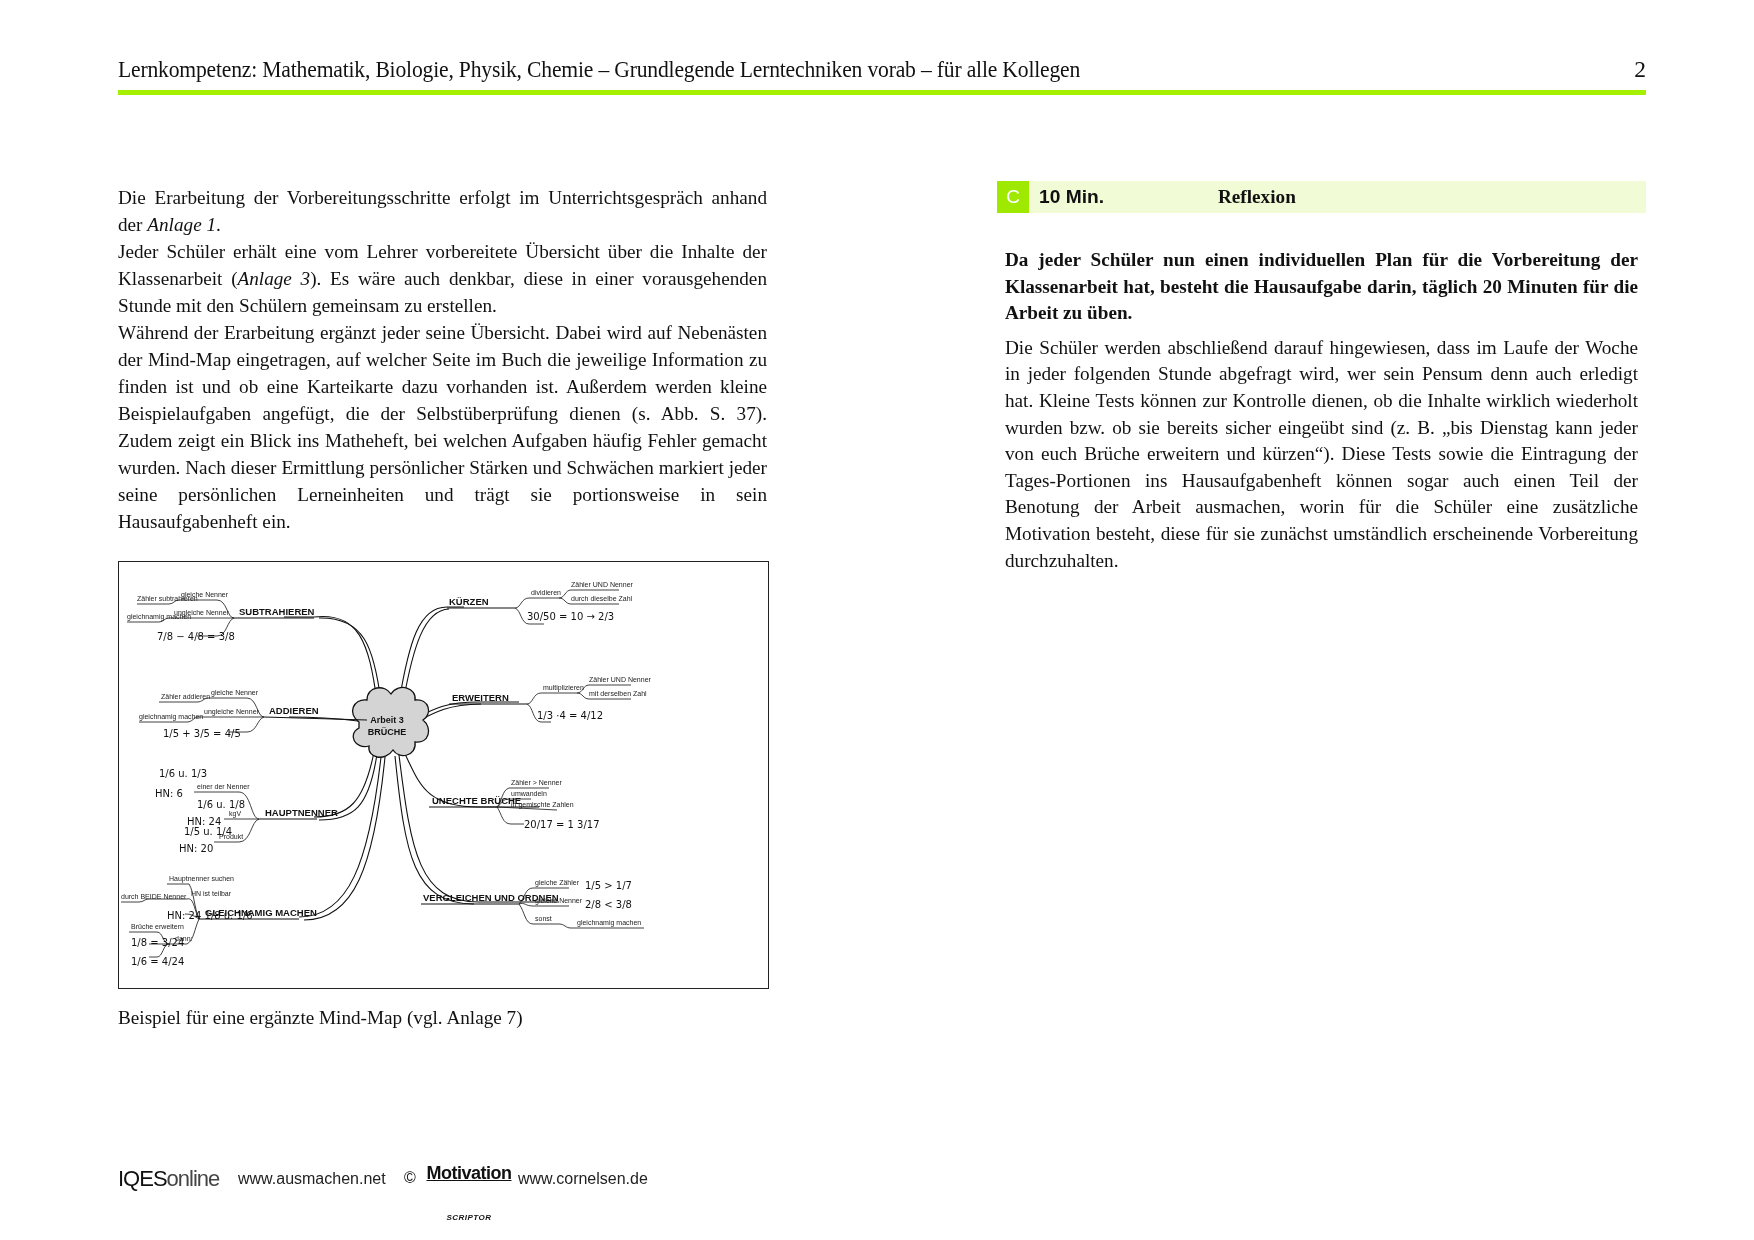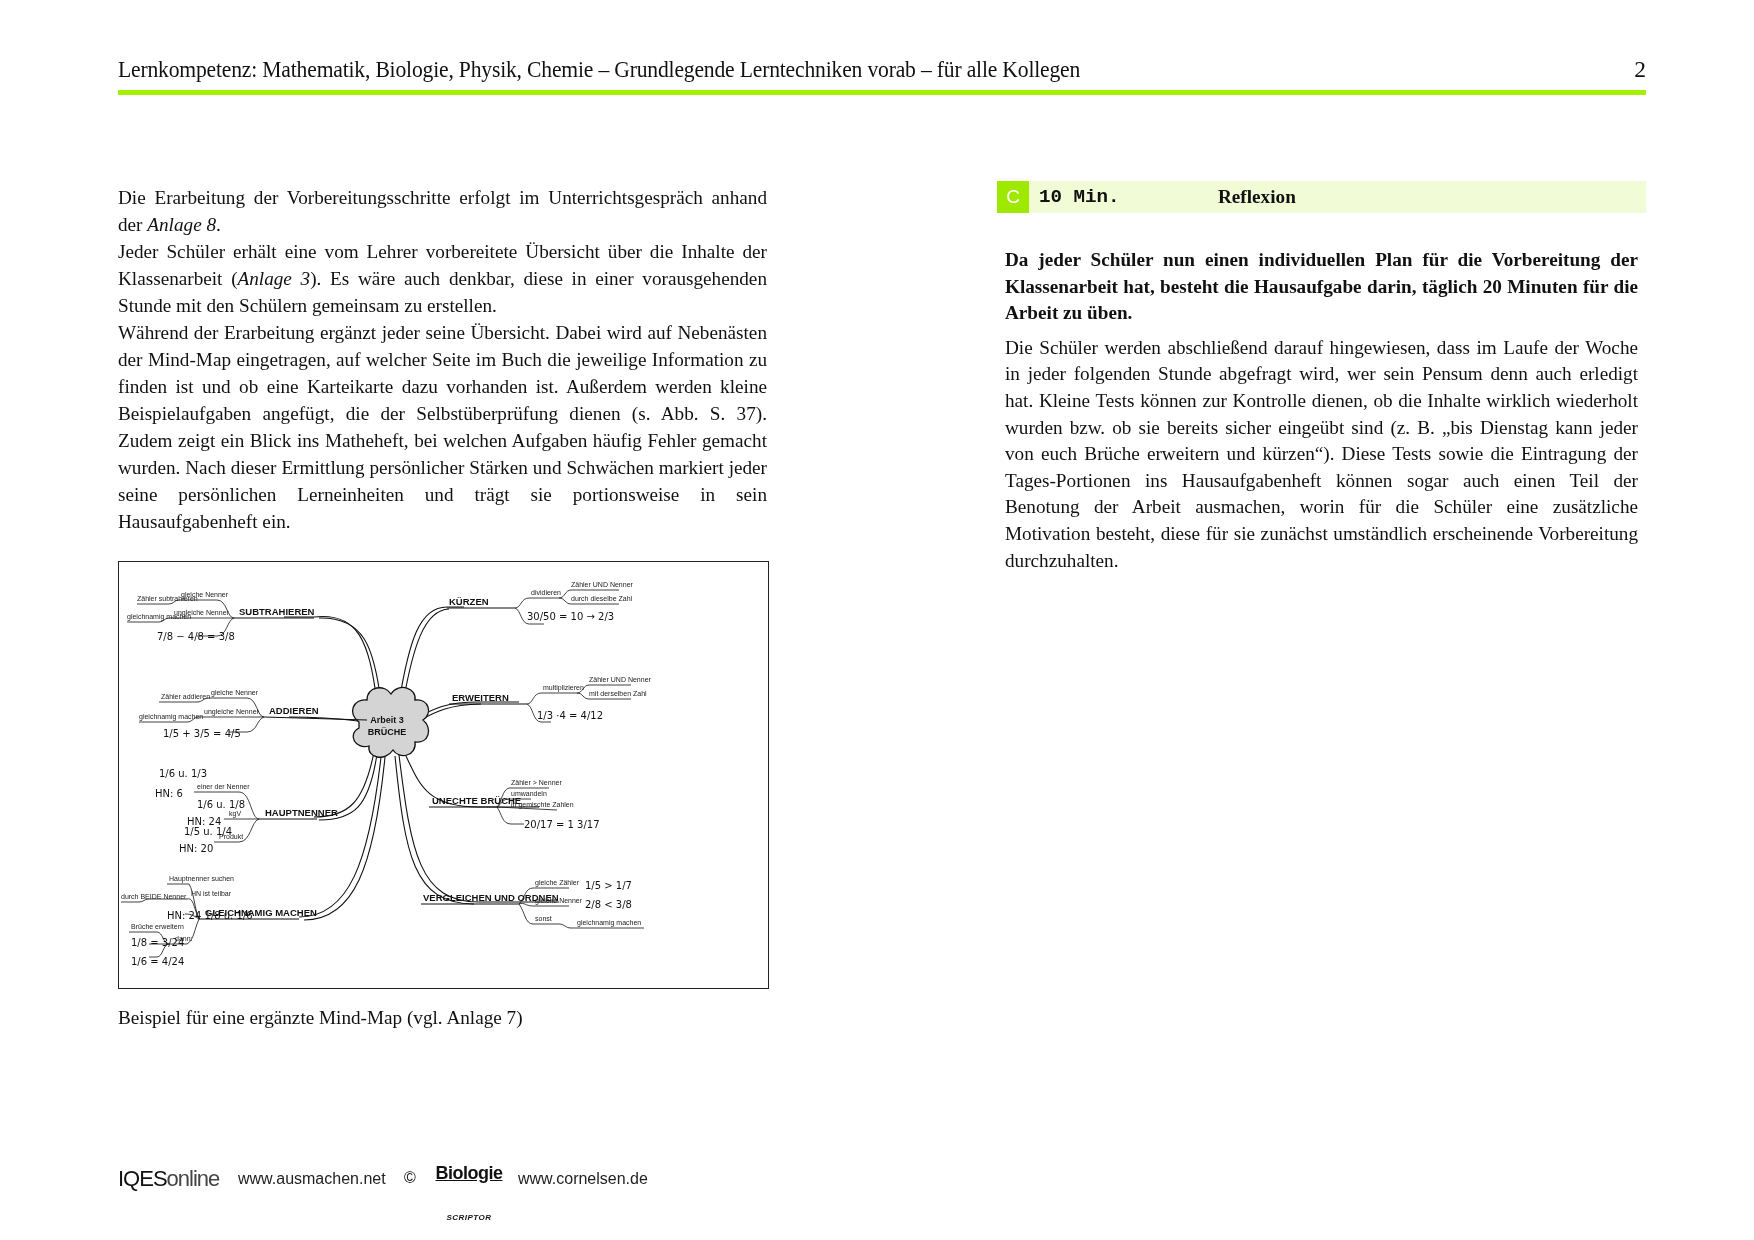--- a/index.html
+++ b/index.html
@@ -11,21 +11,21 @@
 
   .col-left { position: absolute; left: 118px; top: 184px; width: 649px; font-family: "Liberation Serif", "DejaVu Serif", serif; font-size: 19.2px; line-height: 27px; text-align: justify; }
   .col-left p { margin: 0; }
   .col-right { position: absolute; left: 997px; top: 239px; width: 649px; font-family: "Liberation Serif", "DejaVu Serif", serif; font-size: 19.2px; line-height: 26.6px; text-align: justify; }
   .col-right p { margin: 8px; }
   .bold { font-weight: bold; }
   em { font-style: italic; }
 
   .section-bar { position: absolute; left: 997px; top: 181px; width: 649px; height: 32px; background: #f1fbd6; }
   .section-letter { position: absolute; left: 0; top: 0; width: 32px; height: 32px; background: #9fe800; color: #fff; font-family: "Liberation Sans", "DejaVu Sans", sans-serif; font-size: 19px; line-height: 32px; text-align: center; }
-  .section-time { position: absolute; left: 42px; top: 0; line-height: 32px; font-family: Liberation Mono, monospace; font-weight: bold; font-size: 19.2px; }
+  .section-time { position: absolute; left: 42px; top: 0; line-height: 32px; font-family: Liberation Sans, sans-serif; font-weight: bold; font-size: 19.2px; }
   .section-name { position: absolute; left: 221px; top: 0; line-height: 32px; font-family: "Liberation Serif", serif; font-weight: bold; font-size: 19.2px; }
 
   .figure { position: absolute; left: 118px; top: 561px; width: 649px; height: 426px; border: 1.5px solid #222; background: #fff; }
   .figure svg { position: absolute; left: 0; top: 0; }
   .caption { position: absolute; left: 118px; top: 1007px; font-family: "Liberation Serif", "DejaVu Serif", serif; font-size: 19.2px; }
 
   .footer { position: absolute; left: 118px; top: 1166px; height: 30px; white-space: nowrap; font-family: "Liberation Sans", "DejaVu Sans", sans-serif; }
   .logo-iqes { position: absolute; left: 0; top: 0; font-size: 22px; letter-spacing: -1px; color: #111; }
   .logo-iqes .online { color: #444; font-weight: normal; }
   .url-iqes { position: absolute; left: 120px; top: 4px; font-size: 16px; color: #222; }
@@ -45,21 +45,21 @@
 </head>
 <body>
 
 <div class="header">
   <div class="header-title">Lernkompetenz: Mathematik, Biologie, Physik, Chemie – Grundlegende Lerntechniken vorab – für alle Kollegen</div>
   <div class="header-page">2</div>
 </div>
 <div class="header-rule"></div>
 
 <div class="col-left">
-  <p><span>Die Erarbeitung der Vorbereitungsschritte erfolgt im Unterrichtsgespräch anhand der </span><em>Anlage 8</em><span>.</span></p>
+  <p><span>Die Erarbeitung der Vorbereitungsschritte erfolgt im Unterrichtsgespräch anhand der </span><em>Anlage 1</em><span>.</span></p>
   <p><span>Jeder Schüler erhält eine vom Lehrer vorbereitete Übersicht über die Inhalte der Klassenarbeit (</span><em>Anlage 3</em><span>). Es wäre auch denkbar, diese in einer vorausgehenden Stunde mit den Schülern gemeinsam zu erstellen.</span></p>
   <p>Während der Erarbeitung ergänzt jeder seine Übersicht. Dabei wird auf Nebenästen der Mind-Map eingetragen, auf welcher Seite im Buch die jeweilige Information zu finden ist und ob eine Karteikarte dazu vorhanden ist. Außerdem werden kleine Beispielaufgaben angefügt, die der Selbstüberprüfung dienen (s. Abb. S. 37). Zudem zeigt ein Blick ins Matheheft, bei welchen Aufgaben häufig Fehler gemacht wurden. Nach dieser Ermittlung persönlicher Stärken und Schwächen markiert jeder seine persönlichen Lerneinheiten und trägt sie portionsweise in sein Hausaufgabenheft ein.</p>
 </div>
 
 <div class="figure">
   <svg width="649" height="426" viewBox="0 0 649 426">
 
     <g>
       <path class="ln" d="M258 140 C250 80, 240 50, 195 55 L165 55"></path>
       <path class="ln" d="M262 140 C255 85, 245 55, 200 56"></path>
@@ -216,17 +216,17 @@
 <div class="col-right">
   <p class="bold">Da jeder Schüler nun einen individuellen Plan für die Vorbereitung der Klassenarbeit hat, besteht die Hausaufgabe darin, täglich 20 Minuten für die Arbeit zu üben.</p>
   <p>Die Schüler werden abschließend darauf hingewiesen, dass im Laufe der Woche in jeder folgenden Stunde abgefragt wird, wer sein Pensum denn auch erledigt hat. Kleine Tests können zur Kontrolle dienen, ob die Inhalte wirklich wiederholt wurden bzw. ob sie bereits sicher eingeübt sind (z. B. „bis Dienstag kann jeder von euch Brüche erweitern und kürzen“). Diese Tests sowie die Eintragung der Tages-Portionen ins Hausaufgabenheft können sogar auch einen Teil der Benotung der Arbeit ausmachen, worin für die Schüler eine zusätzliche Motivation besteht, diese für sie zunächst umständlich erscheinende Vorbereitung durchzuhalten.</p>
 </div>
 
 <div class="footer">
   <div class="logo-iqes"><span>IQES</span><span class="online">online</span></div>
   <div class="url-iqes">www.ausmachen.net</div>
   <div class="copyright">©</div>
   <div class="logo-cornelsen">
-    <span class="name">Biologie</span>
+    <span class="name">Motivation</span>
     <span class="sub">SCRIPTOR</span>
   </div>
   <div class="url-cornelsen">www.cornelsen.de</div>
 </div>
 
 </body></html>

